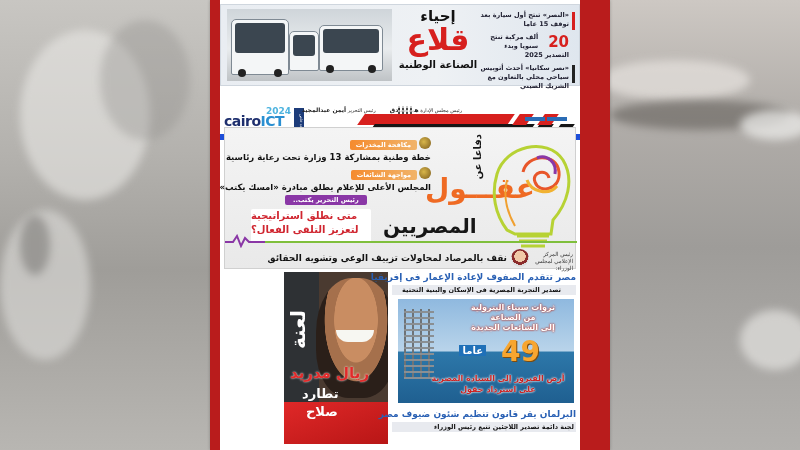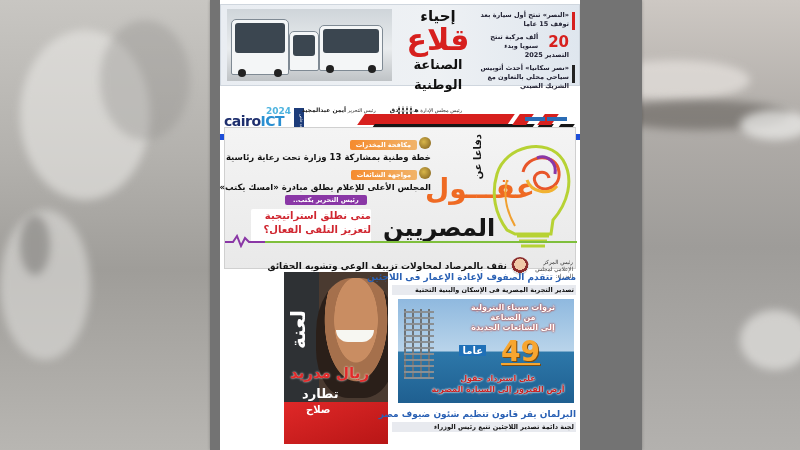--- a/index.html
+++ b/index.html
@@ -8,36 +8,36 @@
 
   
   .side { position: absolute; top: 0; height: 450px; overflow: hidden; }
   .side-left { left: 0; width: 210px;
     background: linear-gradient(180deg, #c8c6c2 0%, #b3b1ad 35%, #9f9d99 60%, #b8b6b2 100%); }
   .side-right { left: 590px; width: 210px;
     background: linear-gradient(180deg, #cdc8c3 0%, #b2aeaa 25%, #9e9c99 55%, #b3b1ae 100%); }
   .blob { position: absolute; border-radius: 50%; filter: blur(4px); }
 
   
-  .page { position: absolute; left: 210px; top: 0; width: 432px; height: 450px; background: #737373;
+  .page { position: absolute; left: 210px; top: 0; width: 400px; height: 450px; background: #b91c1c;
     box-shadow: 0 0 3px rgba(0,0,0,.25); overflow: hidden; }
   .paper-inner { position: absolute; left: 10px; top: 0; width: 360px; height: 450px; background: #fff; }
 
   
   .top-banner { position: absolute; left: 0; top: 4px; width: 360px; height: 82px;
     background: linear-gradient(90deg, #e9edf2 0%, #eef1f4 60%, #dfe6ee 100%); border: 1px solid #cfd6de; }
   .bus-photo { position: absolute; left: 6px; top: 4px; width: 165px; height: 72px;
     background: linear-gradient(180deg, #cfd5da 0%, #e9ecee 55%, #bfc3c6 100%); overflow: hidden; }
   .bus { position: absolute; background: #f4f6f7; border: 1px solid #7f8a94; border-radius: 5px 5px 2px 2px; }
   .bus .win { position: absolute; left: 3px; right: 3px; top: 3px; height: 55%; background: #3b4650; border-radius: 3px; }
   .bus .wheel { position: absolute; bottom: -3px; width: 8px; height: 8px; background: #222; border-radius: 50%; }
   .bus-title-wrap { position: absolute; left: 172px; top: 2px; width: 90px; height: 78px; text-align: center; direction: rtl; }
   .bt-1 { font-size: 15px; font-weight: bold; color: #111; line-height: 18px; font-family: "DejaVu Sans", sans-serif; }
   .bt-2 { font-size: 30px; font-weight: bold; color: #d7201e; line-height: 30px; }
-  .bt-3 { font-size: 13px; font-weight: bold; color: #111; line-height: 20px; }
+  .bt-3 { font-size: 10px; font-weight: bold; color: #111; line-height: 20px; }
   .bullets { position: absolute; right: 4px; top: 6px; width: 96px; direction: rtl; }
   .bullet { position: relative; padding-right: 6px; margin-bottom: 4px; font-size: 6.5px; color: #223; line-height: 9px; font-weight: bold; }
   .bullet .bar { position: absolute; right: 0; top: 1px; width: 3px; height: 18px; }
   .bullet .num { font-size: 15px; color: #d7201e; font-weight: bold; float: right; line-height: 18px; margin-left: 10px; }
 
   
   .masthead { position: absolute; left: 0; top: 104px; width: 360px; height: 36px; border-bottom: 6px solid #1d4ed8; }
   .logo { position: absolute; right: 4px; top: 6px; width: 225px; height: 28px; }
   .logo .stripe { position: absolute; height: 11px; transform: skewX(-35deg); }
   .mh-meta { position: absolute; left: 132px; top: 2px; width: 110px; font-size: 5px; color: #222; direction: rtl; white-space: nowrap; }
@@ -57,28 +57,28 @@
   .ict-tag { position: absolute; left: 72px; top: 2px; width: 10px; height: 28px; background: #1d3c7a; color: #fff; font-size: 4px; writing-mode: vertical-rl; text-align: center; }
 
   
   .feature { position: absolute; left: 4px; top: 127px; width: 352px; height: 142px;
     background: linear-gradient(180deg, #f4f4f4 0%, #e9e9e9 100%); border: 1px solid #d0d0d0; }
   .item-row { position: absolute; direction: rtl; }
   .tag { display: inline-block; background: linear-gradient(90deg, #f58b2e, #f1b46a); color: #fff; font-size: 6.5px; font-weight: bold; padding: 1px 6px; border-radius: 2px; }
   .tag-icon { display: inline-block; width: 12px; height: 12px; border-radius: 50%; background: radial-gradient(circle at 40% 40%, #d8b64a, #7a5a1c); vertical-align: middle; margin-left: 2px; }
   .item-head { font-size: 8.5px; font-weight: bold; color: #111; margin-top: 1px; white-space: nowrap; }
   .editor-tag { position: absolute; left: 60px; top: 67px; background: #8a37a6; color: #fff; font-size: 6.5px; font-weight: bold; padding: 1px 8px; border-radius: 2px; direction: rtl; }
-  .editor-box { position: absolute; left: 26px; top: 81px; width: 120px; height: 34px; background: #fff; border-radius: 2px; text-align: right; direction: rtl; }
+  .editor-box { position: absolute; left: 26px; top: 81px; width: 120px; height: 34px; background: #fff; border-radius: 2px; text-align: left; direction: rtl; }
   .editor-box div { font-size: 10px; font-weight: bold; color: #d02630; line-height: 14px; }
-  .big-mind { position: absolute; left: 158px; top: 86px; font-size: 24px; font-weight: bold; color: #161616; direction: rtl; }
+  .big-mind { position: absolute; left: 158px; top: 86px; font-size: 20px; font-weight: bold; color: #161616; direction: rtl; }
   .big-aql { position: absolute; left: 200px; top: 44px; font-size: 28px; font-weight: bold; color: #ef6a23; direction: rtl; letter-spacing: 1px; }
   .vertical-defense { position: absolute; left: 247px; top: 6px; width: 16px; font-size: 10px; font-weight: bold; color: #161616; writing-mode: vertical-rl; transform: rotate(180deg); direction: rtl; }
   .bulb { position: absolute; left: 262px; top: 6px; width: 86px; height: 116px; }
   .wave { position: absolute; left: 0; top: 106px; width: 352px; height: 14px; }
-  .bottom-strip { position: absolute; left: 0; top: 128px; width: 352px; height: 22px; direction: rtl; }
+  .bottom-strip { position: absolute; left: 0; top: 120px; width: 352px; height: 22px; direction: rtl; }
   .bs-label { position: absolute; right: 4px; top: 3px; font-size: 5.5px; color: #333; width: 40px; line-height: 7px; }
   .bs-avatar { position: absolute; right: 48px; top: 1px; width: 18px; height: 18px; border-radius: 50%; background: radial-gradient(circle at 50% 40%, #f0c9a7 0 40%, #8b2c2c 41% 60%, #ddd 61%); }
   .bs-head { position: absolute; right: 70px; top: 5px; font-size: 9px; font-weight: bold; color: #111; white-space: nowrap; }
 
   
   .lower-left { position: absolute; left: 4px; top: 272px; width: 58px; height: 174px; border-right: 1px solid #ddd; direction: rtl; text-align: center; }
   .ll-portrait { width: 52px; height: 50px; margin: 2px auto 0; border-radius: 50%;
     background: radial-gradient(circle at 50% 40%, #e8c79a 0 18%, #5d4632 19% 40%, #c59a5e 41% 62%, #2b2622 63%); border: 2px solid #c8b089; }
   .ll-small { font-size: 5px; color: #4a5d9c; margin-top: 3px; }
   .ll-head { font-size: 7.5px; font-weight: bold; color: #111; line-height: 10px; margin-top: 1px; }
@@ -87,31 +87,31 @@
 
   .salah { position: absolute; left: 64px; top: 272px; width: 104px; height: 172px;
     background: linear-gradient(90deg, #2e3134 0 34%, #4a3a30 34% 100%); overflow: hidden; }
   .salah-face { position: absolute; left: 32px; top: 6px; width: 80px; height: 120px; border-radius: 45% 45% 40% 40%;
     background: radial-gradient(ellipse at 50% 35%, #c98d62 0 38%, #a5704c 39% 55%, #2a1f19 56%); }
   .salah-smile { position: absolute; left: 52px; top: 58px; width: 38px; height: 12px; background: #f7f7f2; border-radius: 0 0 20px 20px; }
   .salah-shirt { position: absolute; left: 0; top: 130px; width: 104px; height: 42px; background: linear-gradient(160deg, #e02828, #b81616); }
   .salah-v1 { position: absolute; left: 2px; top: 38px; font-size: 20px; font-weight: bold; color: #fff; writing-mode: vertical-rl; transform: rotate(180deg); }
   .salah-red { position: absolute; left: 6px; top: 92px; font-size: 15px; font-weight: bold; color: #e12b2b; direction: rtl; text-shadow: 0 0 2px #fff; }
   .salah-w1 { position: absolute; left: 18px; top: 114px; font-size: 13px; font-weight: bold; color: #fff; direction: rtl; }
-  .salah-w2 { position: absolute; left: 22px; top: 132px; font-size: 10px; font-weight: bold; color: #fff; direction: rtl; }
+  .salah-w2 { position: absolute; left: 22px; top: 132px; font-size: 13px; font-weight: bold; color: #fff; direction: rtl; }
 
   .lower-right { position: absolute; left: 172px; top: 272px; width: 184px; height: 174px; direction: rtl; }
   .lr-head { font-size: 9px; font-weight: bold; color: #2960b4; white-space: nowrap; }
-  .lr-sub { font-size: 6.5px; font-weight: bold; color: #111; background: #e8eaef; margin-top: 3px; padding: 1px 2px; white-space: nowrap; }
+  .lr-sub { font-size: 6.5px; font-weight: bold; color: #111; background: #e8eaef; margin-top: 3px; padding: 1px 15px; white-space: nowrap; }
   .oil { position: relative; margin-top: 4px; width: 176px; height: 104px; margin-right: 2px;
     background: linear-gradient(180deg, #8fb9df 0%, #b9d4ea 50%, #2d78aa 51%, #1f5f90 100%); overflow: hidden; }
   .oil-rig { position: absolute; left: 6px; top: 10px; width: 30px; height: 70px;
     background: repeating-linear-gradient(0deg, #8a8f93 0 2px, transparent 2px 6px), repeating-linear-gradient(90deg, #6e7377 0 2px, transparent 2px 8px); }
   .oil-text { position: absolute; right: 6px; top: 4px; width: 110px; text-align: center; color: #fff; font-weight: bold; font-size: 8px; line-height: 10px; text-shadow: 0 0 2px #c0392b, 0 0 2px #c0392b; }
-  .oil-num { position: absolute; right: 34px; top: 36px; font-size: 28px; font-weight: bold; color: #f7a630; text-shadow: 1px 1px 0 #7a4b10; text-decoration: underline; }
+  .oil-num { position: absolute; right: 34px; top: 36px; font-size: 28px; font-weight: bold; color: #f7a630; text-shadow: 1px 1px 0 #7a4b10; }
   .oil-years { position: absolute; right: 88px; top: 46px; font-size: 10px; color: #fff; font-weight: bold; background: #1f70b8; padding: 0 3px; }
   .oil-bottom { position: absolute; right: 6px; top: 74px; width: 140px; text-align: center; color: #c82323; font-weight: bold; font-size: 8px; line-height: 11px; text-shadow: 0 0 2px #fff, 0 0 2px #fff; }
   .lr-head2 { font-size: 9px; font-weight: bold; color: #2960b4; margin-top: 6px; white-space: nowrap; }
   .lr-sub2 { font-size: 6.5px; font-weight: bold; color: #111; background: #e8eaef; margin-top: 3px; padding: 1px 2px; white-space: nowrap; }
 </style>
 </head>
 <body>
 
 <div class="side side-left">
   <div class="blob" style="left:20px;top:30px;width:130px;height:170px;background:#e9e8e5;opacity:.6"></div>
@@ -238,34 +238,34 @@
       <div class="salah-face"></div>
       <div class="salah-smile"></div>
       <div class="salah-shirt"></div>
       <div class="salah-v1">لعنة</div>
       <div class="salah-red">ريال مدريد</div>
       <div class="salah-w1">تطارد</div>
       <div class="salah-w2">صلاح</div>
     </div>
 
     <div class="lower-right">
-      <div class="lr-head">مصر تتقدم الصفوف لإعادة الإعمار فى اللاجئين</div>
+      <div class="lr-head">مصر تتقدم الصفوف لإعادة الإعمار فى إفريقيا</div>
       <div class="lr-sub">تصدير التجربة المصرية فى الإسكان والبنية التحتية</div>
       <div class="oil">
         <div class="oil-rig"></div>
         <div class="oil-text">
           <div>ثروات سيناء البترولية</div>
           <div>من الصناعة</div>
           <div>إلى الشائعات الجديدة</div>
         </div>
         <div class="oil-num">49</div>
         <div class="oil-years">عاما</div>
         <div class="oil-bottom">
+          <div>أرض الفيروز إلى السيادة المصرية</div>
           <div>على استرداد حقول</div>
-          <div>أرض الفيروز إلى السيادة المصرية</div>
         </div>
       </div>
       <div class="lr-head2">البرلمان يقر قانون تنظيم شئون ضيوف مصر</div>
       <div class="lr-sub2">لجنة دائمة تصدير اللاجئين تتبع رئيس الوزراء</div>
     </div>
 
   </div>
 </div>
 
 </body></html>

